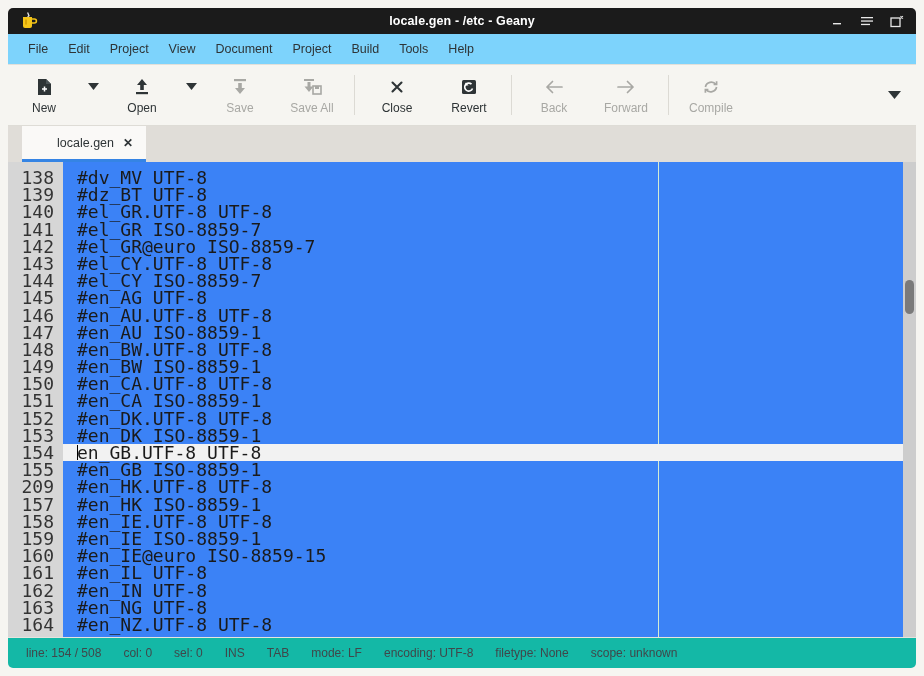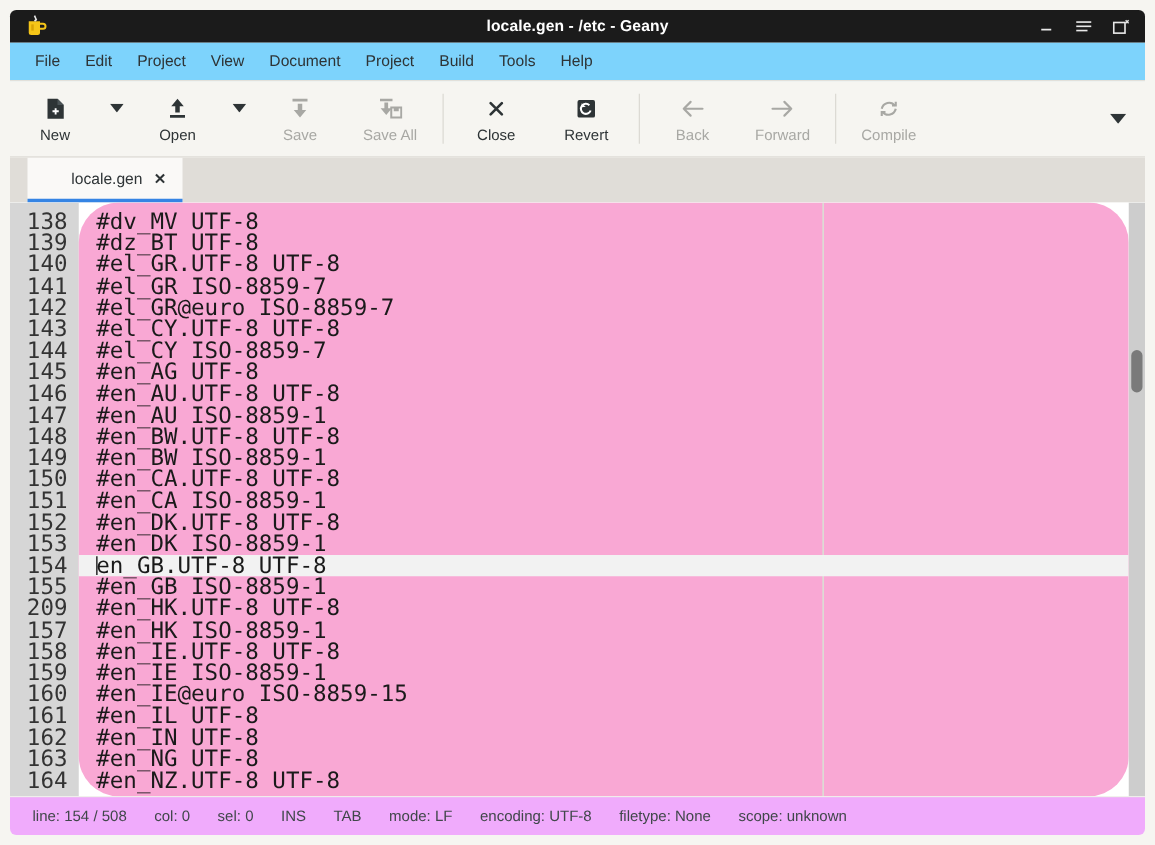--- a/index.html
+++ b/index.html
@@ -215,25 +215,24 @@
     width: 55px;
     flex: 0 0 auto;
     user-select: none;
   }
   .gutter .ln {
     height: 17.2px;
     white-space: pre;
   }
   .code {
     flex: 1 1 auto;
-    background: #f9a8d4;
+    background: #3b82f6;
     padding-top: 7px;
     position: relative;
     overflow: hidden;
-    border-radius: 32px;
   }
   .code-line {
     height: 17.2px;
     white-space: pre;
     padding-left: 14px;
     color: #1a1a1a;
     position: relative;
   }
   .code-line.current {
     background: #f2f2f2;
@@ -269,21 +268,21 @@
     background: #7a7a7a;
     top: 118px;
     height: 34px;
     cursor: pointer;
   }
 
   
   .statusbar {
     margin: 0 8px 8px 8px;
     height: 30px;
-    background: #f0abfc;
+    background: #14b8a6;
     display: flex;
     align-items: center;
     padding-left: 18px;
     gap: 22px;
     border-top: 1px solid #e6e4de;
     flex: 0 0 auto;
     border-radius: 0 0 5px 5px;
   }
   .status-item {
     font-size: 12px;

